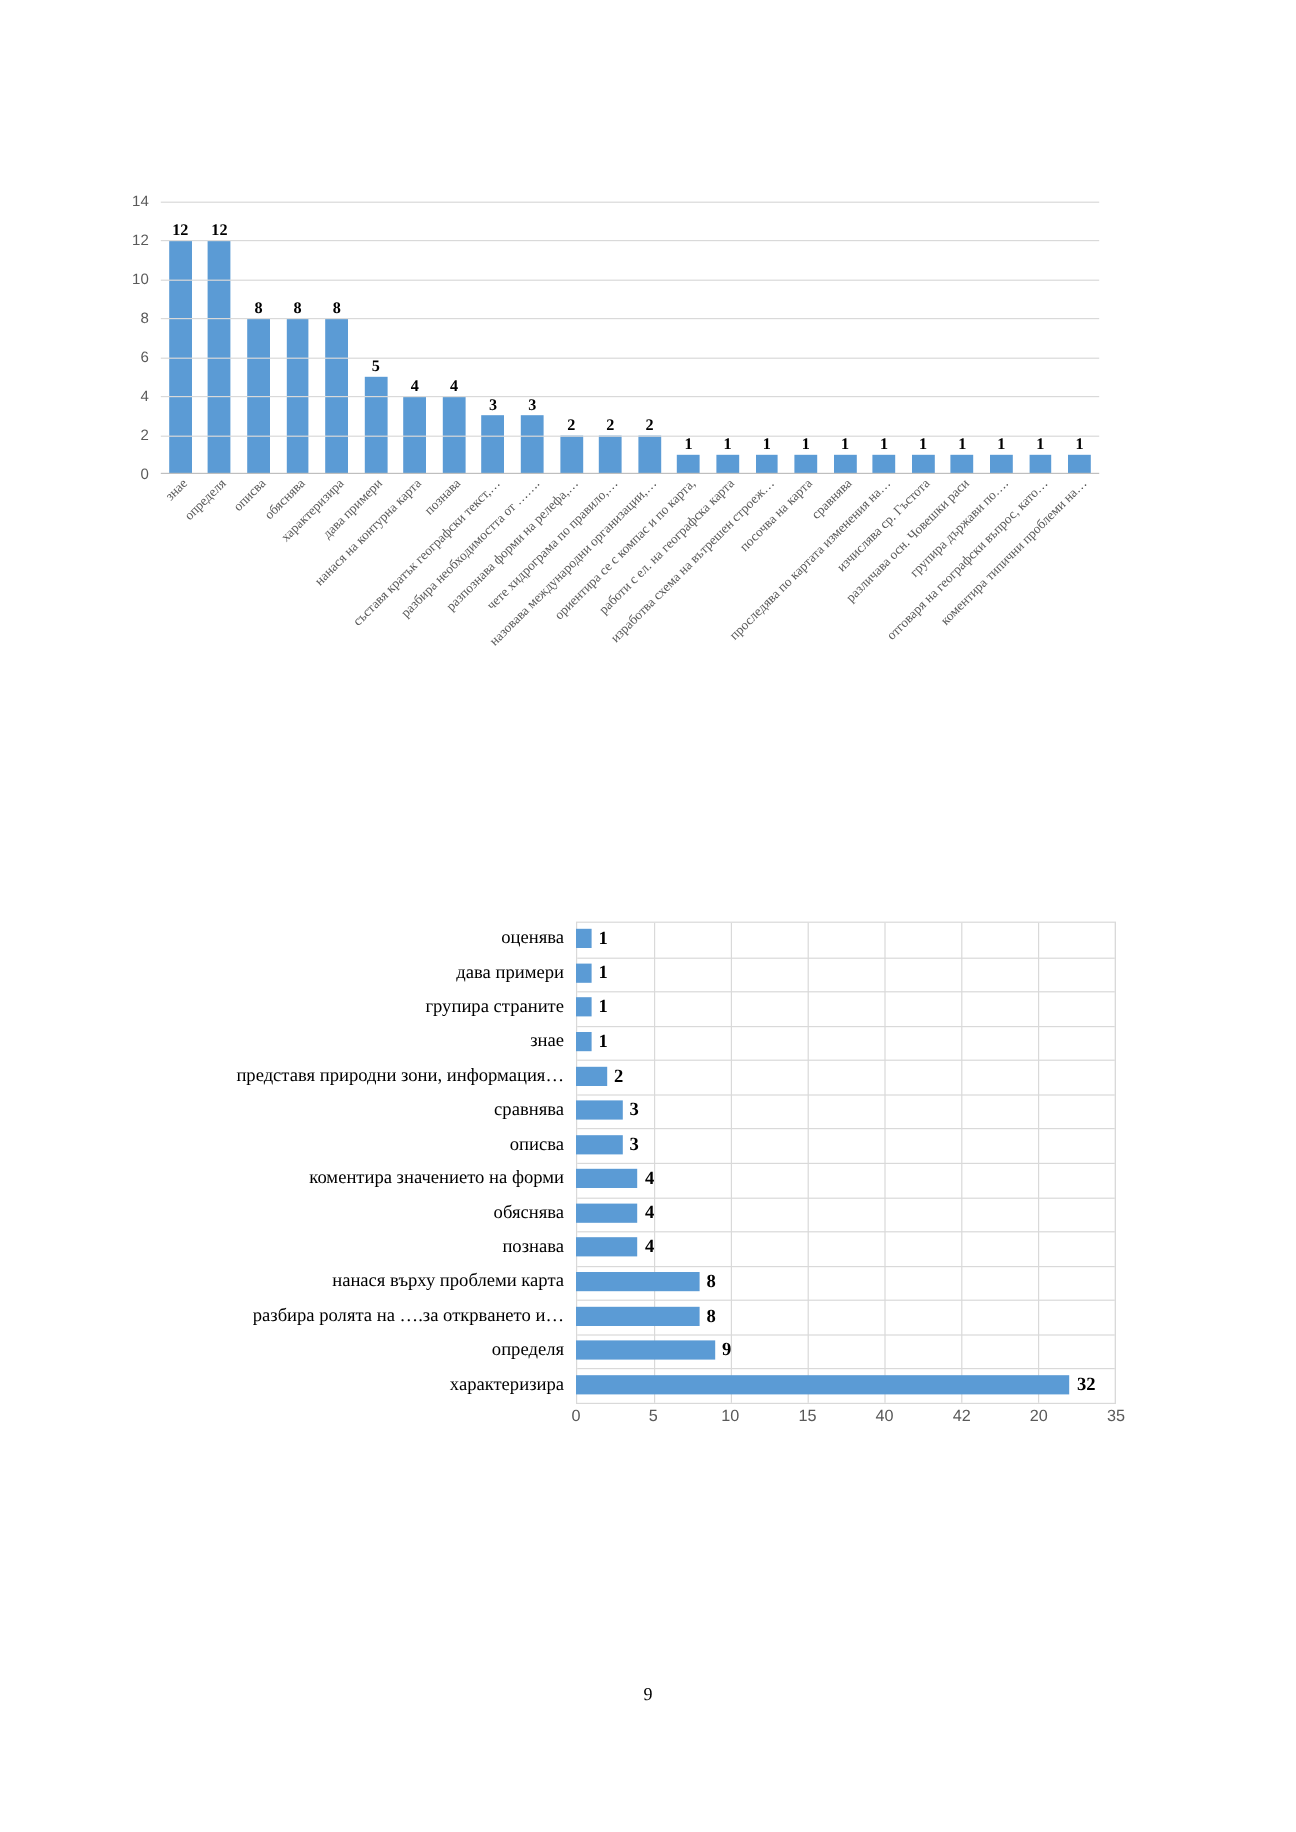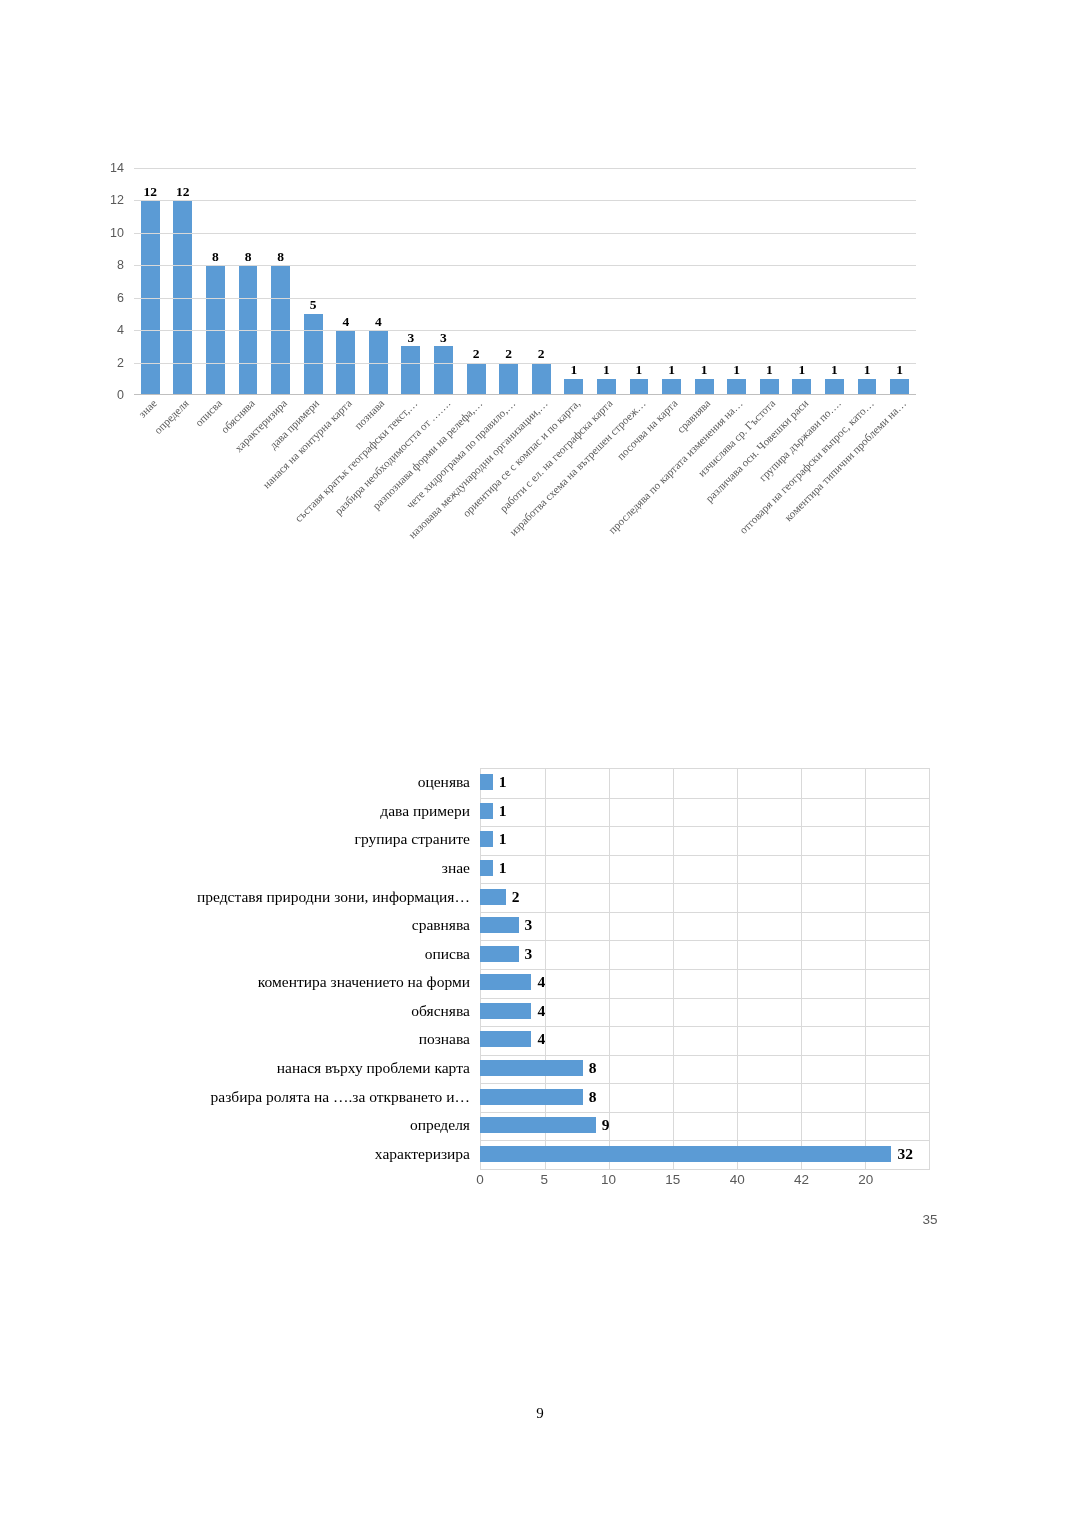--- a/index.html
+++ b/index.html
@@ -635,19 +635,19 @@
         </div>
       </div>
     <div class="h-xaxis" id="h-xaxis">
         <div class="h-xtick" style="left: 0%;">0</div>
         <div class="h-xtick" style="left: 14.2857%;">5</div>
         <div class="h-xtick" style="left: 28.5714%;">10</div>
         <div class="h-xtick" style="left: 42.8571%;">15</div>
         <div class="h-xtick" style="left: 57.1429%;">40</div>
         <div class="h-xtick" style="left: 71.4286%;">42</div>
         <div class="h-xtick" style="left: 85.7143%;">20</div>
-        <div class="h-xtick" style="left: 100%; margin-top: 40px;">35</div>
+        <div class="h-xtick" style="left: 100%;">35</div>
       </div>
   </div>
 
 
   <div id="page-number">9</div>
 </div>
 
 </body></html>

